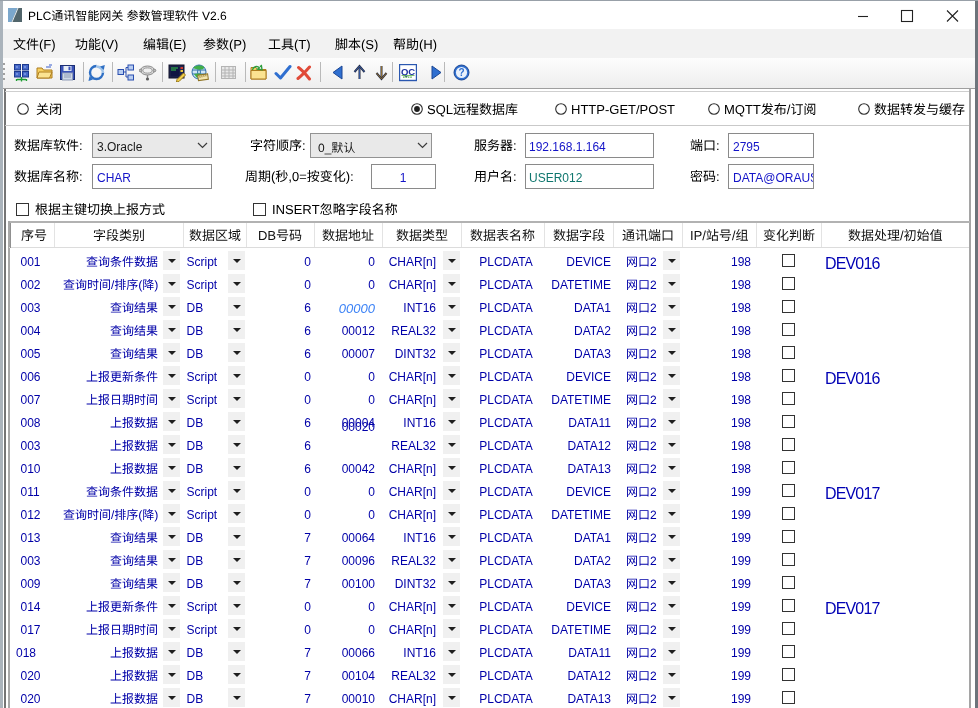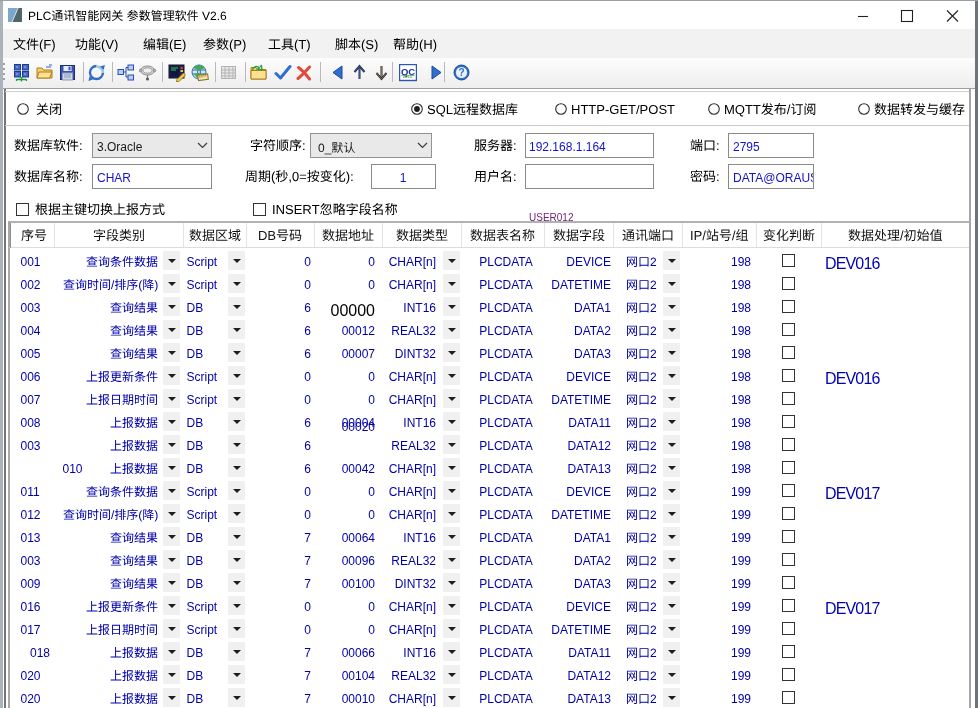--- a/index.html
+++ b/index.html
@@ -715,21 +715,21 @@
       </g>
     </svg>
     <div class="abs" style="left:371px;top:163px;width:65px;height:25px;background:#fff;border:1px solid #8a8a8a"></div>
     <div class="lt " style="left:374.0px;top:170.0px;font-size:12px;color:#1414c8;width:58px;text-align:center;">1</div>
     <svg class="t" style="left:474.0px;top:166.0px;fill:#000000" width="45" height="18">
       <g transform="translate(0,14) scale(0.013000)">
         <use href="#R_l7"></use>
       </g>
     </svg>
     <div class="abs" style="left:525px;top:163px;width:129px;height:25px;background:#fff;border:1px solid #8a8a8a"></div>
-    <div class="lt " style="left:529.0px;top:170.0px;font-size:10px;color:#701a75;width:120px;margin-top:41px;">USER012</div>
+    <div class="lt " style="left:529.0px;top:170.0px;font-size:12px;color:#0f766e;width:120px;">USER012</div>
     <svg class="t" style="left:690.0px;top:166.0px;fill:#000000" width="32" height="18">
       <g transform="translate(0,14) scale(0.013000)">
         <use href="#R_l8"></use>
       </g>
     </svg>
     <div class="abs" style="left:728px;top:163px;width:86px;height:25px;background:#fff;border:1px solid #8a8a8a"></div>
     <div class="lt clip" style="left:733.0px;top:170.0px;font-size:12px;color:#1414c8;width:80px;">DATA@ORAUSE</div>
     <div class="abs" style="left:16px;top:202px;width:13px;height:13px;background:#fff;border:1.4px solid #333"></div>
     <svg class="t" style="left:35.0px;top:199.0px;fill:#000000" width="132" height="18">
       <g transform="translate(0,14) scale(0.013000)">
@@ -897,21 +897,21 @@
     <div class="abs" style="left:163.0px;top:296px;width:17px;height:19px;background:#f0f0f0"></div>
     <svg class="abs" style="left:167.5px;top:304px" width="8" height="4">
       <path d="M0 0 L4 4 L8 0 Z" fill="#1e1e1e"></path>
     </svg>
     <div class="lt " style="left:186.5px;top:300.0px;font-size:12px;color:#0000a8;width:40px;">DB</div>
     <div class="abs" style="left:228.0px;top:296px;width:17px;height:19px;background:#f0f0f0"></div>
     <svg class="abs" style="left:232.5px;top:304px" width="8" height="4">
       <path d="M0 0 L4 4 L8 0 Z" fill="#1e1e1e"></path>
     </svg>
     <div class="lt " style="left:261.0px;top:300.0px;font-size:12px;color:#0000a8;width:50px;text-align:right;">6</div>
-    <div class="lt " style="left:315.0px;top:300.0px;font-size:16px;color:#000000;width:60px;text-align:right;">00000</div>
+    <div class="lt " style="left:315.0px;top:300.0px;font-size:13px;color:#3b82f6;width:60px;text-align:right;font-style:italic;">00000</div>
     <div class="lt " style="left:366.0px;top:300.0px;font-size:12px;color:#0000a8;width:70px;text-align:right;">INT16</div>
     <div class="abs" style="left:443.0px;top:296px;width:17px;height:19px;background:#f0f0f0"></div>
     <svg class="abs" style="left:447.5px;top:304px" width="8" height="4">
       <path d="M0 0 L4 4 L8 0 Z" fill="#1e1e1e"></path>
     </svg>
     <div class="lt " style="left:466.0px;top:300.0px;font-size:12px;color:#0000a8;width:80px;text-align:center;">PLCDATA</div>
     <div class="lt " style="left:531.0px;top:300.0px;font-size:12px;color:#0000a8;width:80px;text-align:right;">DATA1</div>
     <svg class="t" style="left:626.0px;top:297.5px;fill:#0000a8" width="33" height="17">
       <g transform="translate(0,13) scale(0.012000)">
         <use href="#R_c_net"></use>
@@ -1127,21 +1127,21 @@
       <g transform="translate(0,13) scale(0.012000)">
         <use href="#R_c_net"></use>
       </g>
     </svg>
     <div class="abs" style="left:663.0px;top:434px;width:17px;height:19px;background:#f0f0f0"></div>
     <svg class="abs" style="left:667.5px;top:442px" width="8" height="4">
       <path d="M0 0 L4 4 L8 0 Z" fill="#1e1e1e"></path>
     </svg>
     <div class="lt " style="left:701.0px;top:438.0px;font-size:12px;color:#0000a8;width:50px;text-align:right;">198</div>
     <div class="abs" style="left:781.5px;top:437px;width:13px;height:13px;background:#fff;border:1.4px solid #333"></div>
-    <div class="lt " style="left:20.5px;top:461.0px;font-size:12px;color:#0000a8;width:40px;margin-left:42px;">010</div>
+    <div class="lt " style="left:20.5px;top:461.0px;font-size:12px;color:#0000a8;width:40px;">010</div>
     <svg class="t" style="left:110.0px;top:458.5px;fill:#0000a8" width="50" height="17">
       <g transform="translate(0,13) scale(0.012000)">
         <use href="#R_c_upd"></use>
       </g>
     </svg>
     <div class="abs" style="left:163.0px;top:457px;width:17px;height:19px;background:#f0f0f0"></div>
     <svg class="abs" style="left:167.5px;top:465px" width="8" height="4">
       <path d="M0 0 L4 4 L8 0 Z" fill="#1e1e1e"></path>
     </svg>
     <div class="lt " style="left:186.5px;top:461.0px;font-size:12px;color:#0000a8;width:40px;">DB</div>
@@ -1338,21 +1338,21 @@
       <g transform="translate(0,13) scale(0.012000)">
         <use href="#R_c_net"></use>
       </g>
     </svg>
     <div class="abs" style="left:663.0px;top:572px;width:17px;height:19px;background:#f0f0f0"></div>
     <svg class="abs" style="left:667.5px;top:580px" width="8" height="4">
       <path d="M0 0 L4 4 L8 0 Z" fill="#1e1e1e"></path>
     </svg>
     <div class="lt " style="left:701.0px;top:576.0px;font-size:12px;color:#0000a8;width:50px;text-align:right;">199</div>
     <div class="abs" style="left:781.5px;top:575px;width:13px;height:13px;background:#fff;border:1.4px solid #333"></div>
-    <div class="lt " style="left:20.5px;top:599.0px;font-size:12px;color:#0000a8;width:40px;">016</div>
+    <div class="lt " style="left:20.5px;top:599.0px;font-size:12px;color:#0000a8;width:40px;">014</div>
     <svg class="t" style="left:86.0px;top:596.5px;fill:#0000a8" width="74" height="17">
       <g transform="translate(0,13) scale(0.012000)">
         <use href="#R_c_upc"></use>
       </g>
     </svg>
     <div class="abs" style="left:163.0px;top:595px;width:17px;height:19px;background:#f0f0f0"></div>
     <svg class="abs" style="left:167.5px;top:603px" width="8" height="4">
       <path d="M0 0 L4 4 L8 0 Z" fill="#1e1e1e"></path>
     </svg>
     <div class="lt " style="left:186.5px;top:599.0px;font-size:12px;color:#0000a8;width:40px;">Script</div>
@@ -1409,21 +1409,21 @@
       <g transform="translate(0,13) scale(0.012000)">
         <use href="#R_c_net"></use>
       </g>
     </svg>
     <div class="abs" style="left:663.0px;top:618px;width:17px;height:19px;background:#f0f0f0"></div>
     <svg class="abs" style="left:667.5px;top:626px" width="8" height="4">
       <path d="M0 0 L4 4 L8 0 Z" fill="#1e1e1e"></path>
     </svg>
     <div class="lt " style="left:701.0px;top:622.0px;font-size:12px;color:#0000a8;width:50px;text-align:right;">199</div>
     <div class="abs" style="left:781.5px;top:621px;width:13px;height:13px;background:#fff;border:1.4px solid #333"></div>
-    <div class="lt " style="left:30px;top:645.0px;font-size:12px;color:#0000a8;width:40px;">018</div>
+    <div class="lt " style="left:16px;top:645.0px;font-size:12px;color:#0000a8;width:40px;">018</div>
     <svg class="t" style="left:110.0px;top:642.5px;fill:#0000a8" width="50" height="17">
       <g transform="translate(0,13) scale(0.012000)">
         <use href="#R_c_upd"></use>
       </g>
     </svg>
     <div class="abs" style="left:163.0px;top:641px;width:17px;height:19px;background:#f0f0f0"></div>
     <svg class="abs" style="left:167.5px;top:649px" width="8" height="4">
       <path d="M0 0 L4 4 L8 0 Z" fill="#1e1e1e"></path>
     </svg>
     <div class="lt " style="left:186.5px;top:645.0px;font-size:12px;color:#0000a8;width:40px;">DB</div>

